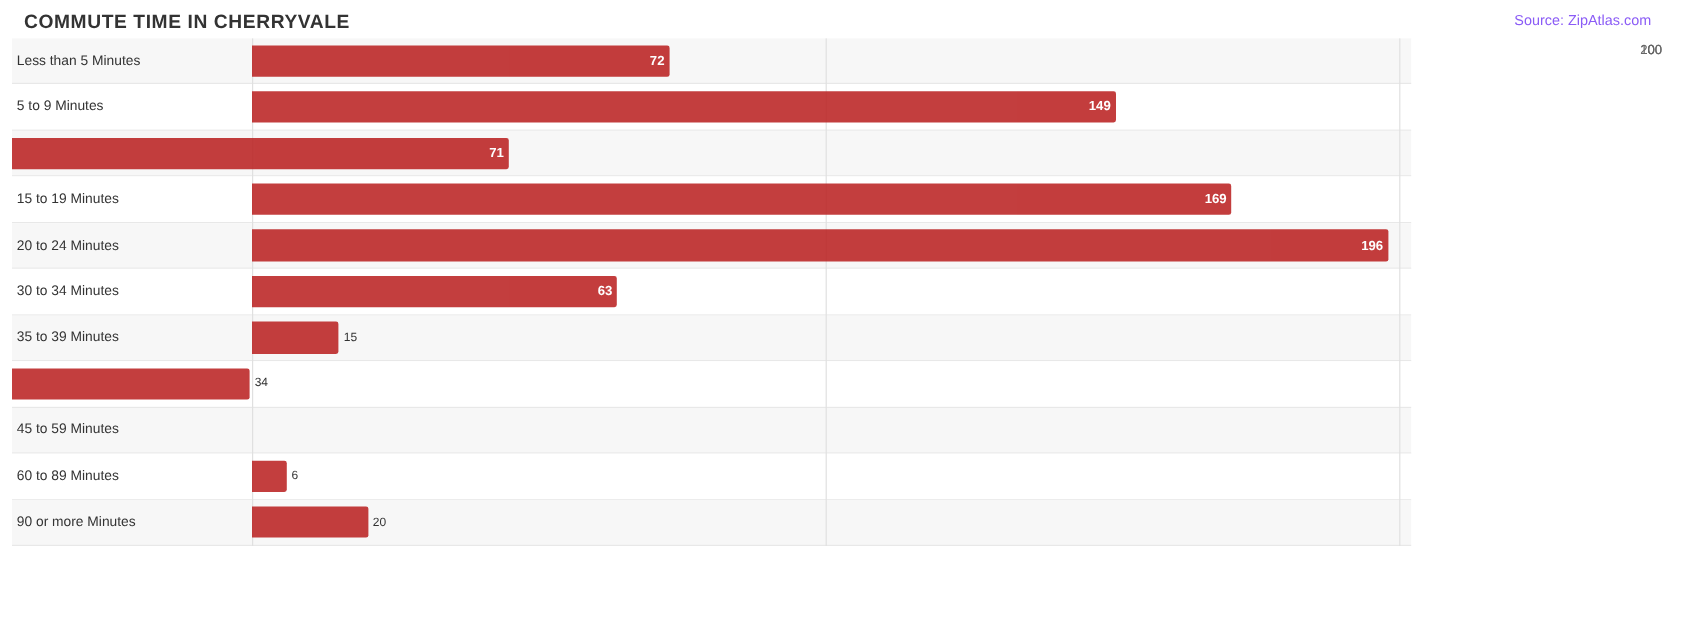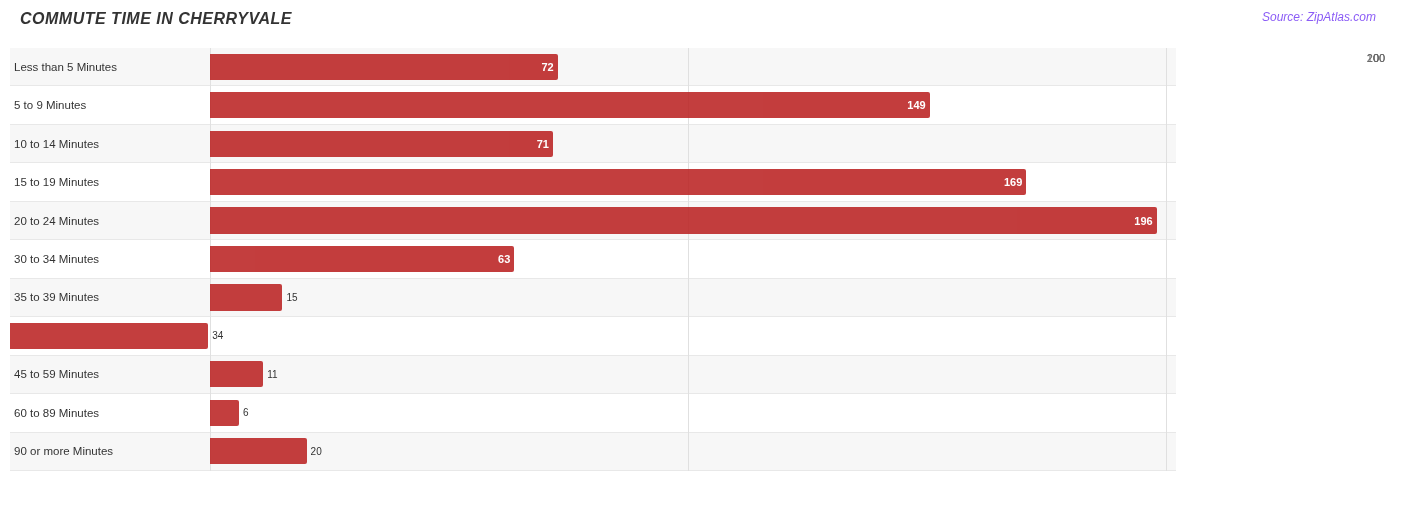--- a/index.html
+++ b/index.html
@@ -13,23 +13,22 @@
     .chart-container {
       width: 1406px;
       height: 523px;
       padding: 10px 20px 40px 10px;
       position: relative;
     }
     .chart-header {
       display: flex;
       justify-content: space-between;
       align-items: flex-start;
-      margin-bottom: 20px;
+      margin-bottom: 4px;
       padding: 0 10px;
-      font-style: italic;
     }
     .chart-title {
       font-size: 16px;
       font-weight: bold;
       color: #333;
       text-transform: uppercase;
       letter-spacing: 0.5px;
     }
     .chart-source {
       font-size: 12px;
@@ -158,21 +157,20 @@
         </div>
         <div class="bar-row">
           <div class="bar-label">5 to 9 Minutes</div>
           <div class="bar-track">
             <div class="bar-fill" style="width: 74.5%;">
               <span class="bar-value-inside">149</span>
             </div>
           </div>
         </div>
         <div class="bar-row">
-          <div class="bar-label">10 to 14 Minutes</div>
           <div class="bar-track">
             <div class="bar-fill" style="width: 35.5%;">
               <span class="bar-value-inside">71</span>
             </div>
           </div>
         </div>
         <div class="bar-row">
           <div class="bar-label">15 to 19 Minutes</div>
           <div class="bar-track">
             <div class="bar-fill" style="width: 84.5%; padding-left: 13px;">
@@ -204,24 +202,20 @@
           </div>
         </div>
         <div class="bar-row">
           <div class="bar-track">
             <div class="bar-fill" style="width: 17%;"></div>
             <span class="bar-value">34</span>
           </div>
         </div>
         <div class="bar-row">
           <div class="bar-label">45 to 59 Minutes</div>
-          <div class="bar-track">
-            <div class="bar-fill" style="width: 5.5%;"></div>
-            <span class="bar-value">11</span>
-          </div>
         </div>
         <div class="bar-row">
           <div class="bar-label">60 to 89 Minutes</div>
           <div class="bar-track">
             <div class="bar-fill" style="width: 3%;"></div>
             <span class="bar-value">6</span>
           </div>
         </div>
         <div class="bar-row">
           <div class="bar-label">90 or more Minutes</div>

